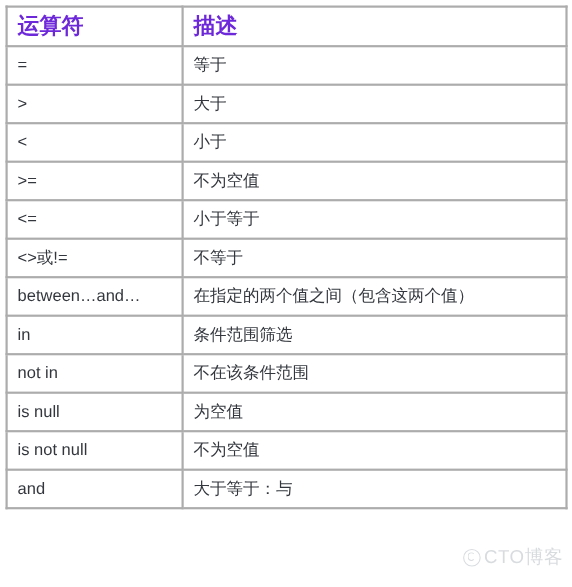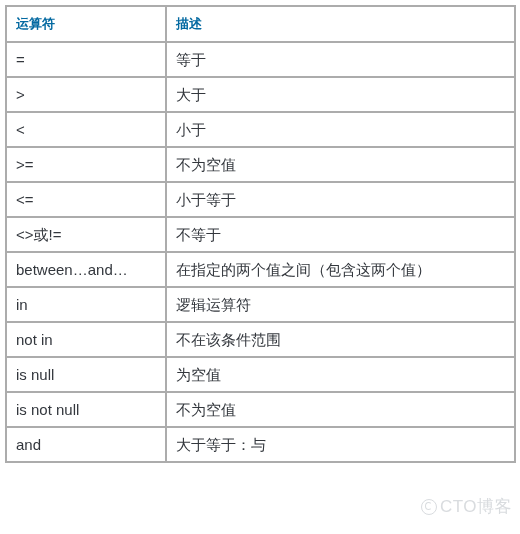--- a/index.html
+++ b/index.html
@@ -52,22 +52,22 @@
     font-size: 15px;
     line-height: 1.2;
     color: #33373d;
     white-space: nowrap;
     overflow: hidden;
     background: #ffffff;
   }
 
   table.op-table thead th {
     font-weight: bold;
-    color: #0369a1;
-    font-size: 13px;
+    color: #6d28d9;
+    font-size: 20px;
     height: 34px;
     margin-top: 23px;
   }
 
   .cell-op {
     font-family: "Liberation Sans", "DejaVu Sans", sans-serif;
     color: #3a3f46;
   }
 
   .cell-desc {
@@ -153,21 +153,21 @@
         <tr>
           <td class="cell-op">&lt;&gt;或!=</td>
           <td class="cell-desc">不等于</td>
         </tr>
         <tr>
           <td class="cell-op">between…and…</td>
           <td class="cell-desc">在指定的两个值之间（包含这两个值）</td>
         </tr>
         <tr>
           <td class="cell-op">in</td>
-          <td class="cell-desc">逻辑运算符</td>
+          <td class="cell-desc">条件范围筛选</td>
         </tr>
         <tr>
           <td class="cell-op">not in</td>
           <td class="cell-desc">不在该条件范围</td>
         </tr>
         <tr>
           <td class="cell-op">is null</td>
           <td class="cell-desc">为空值</td>
         </tr>
         <tr>

